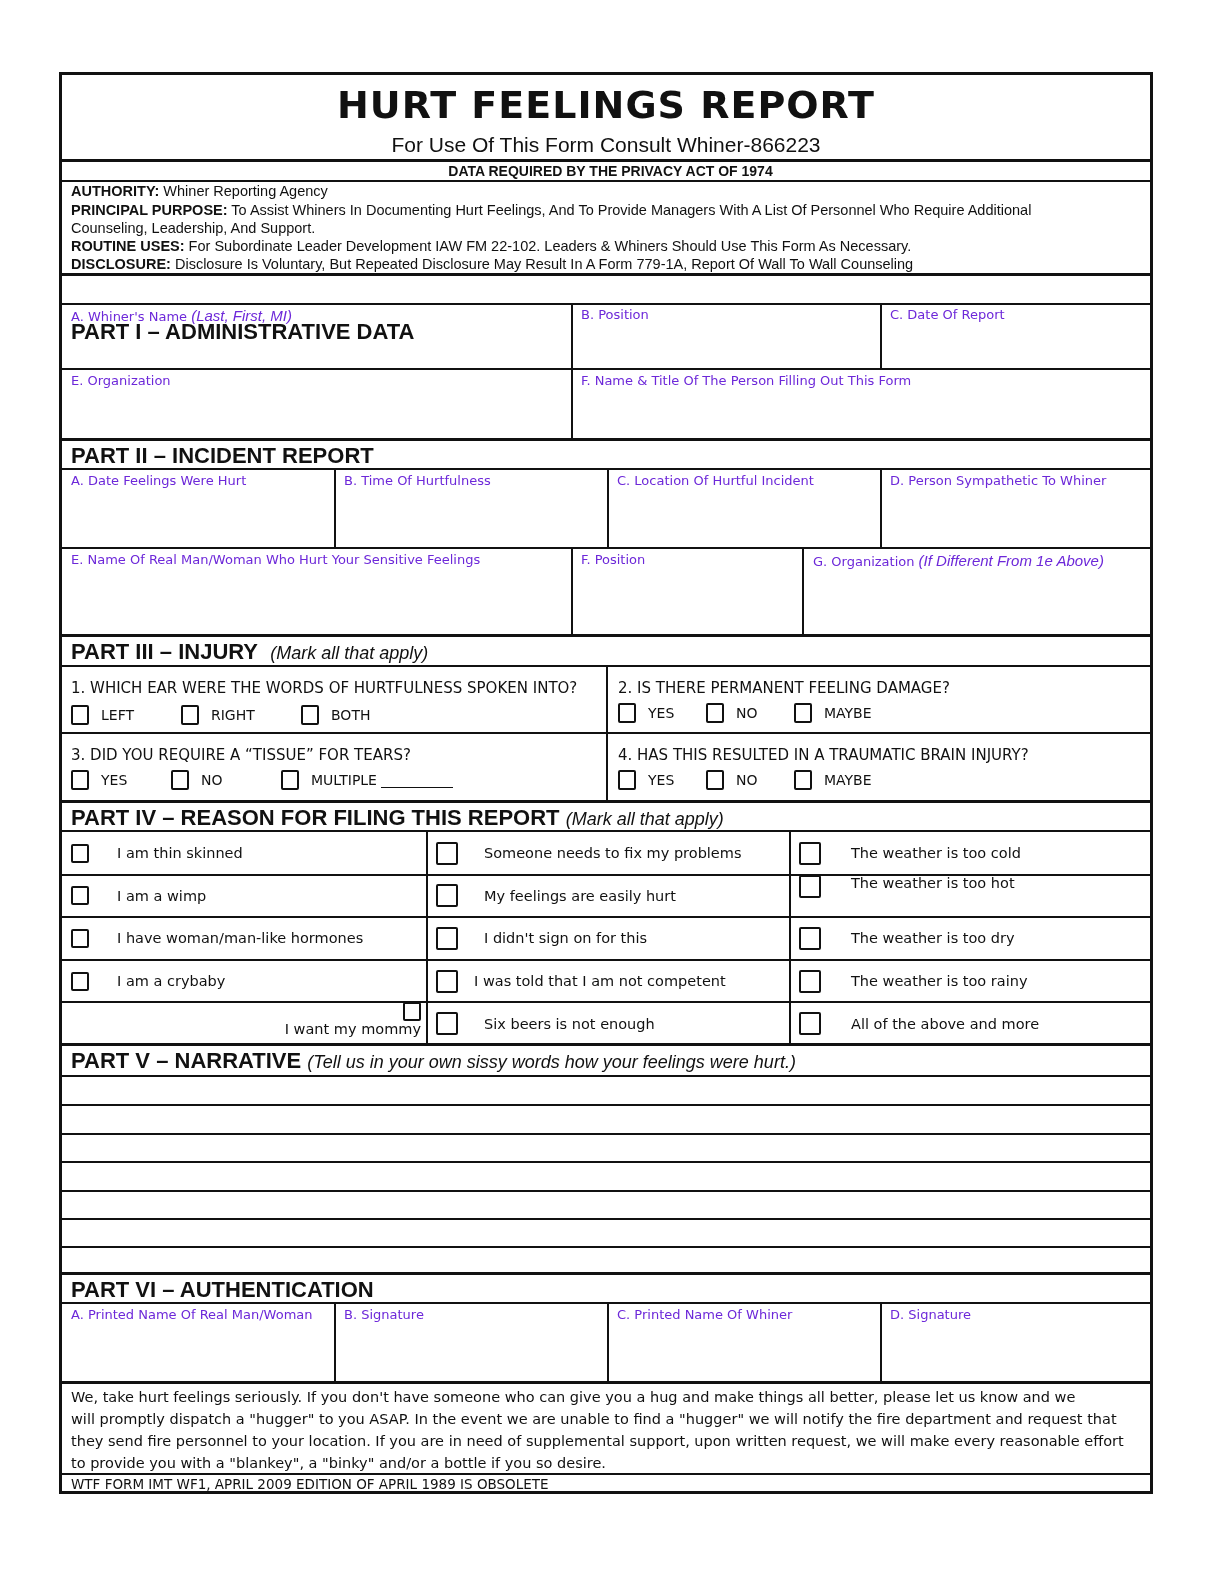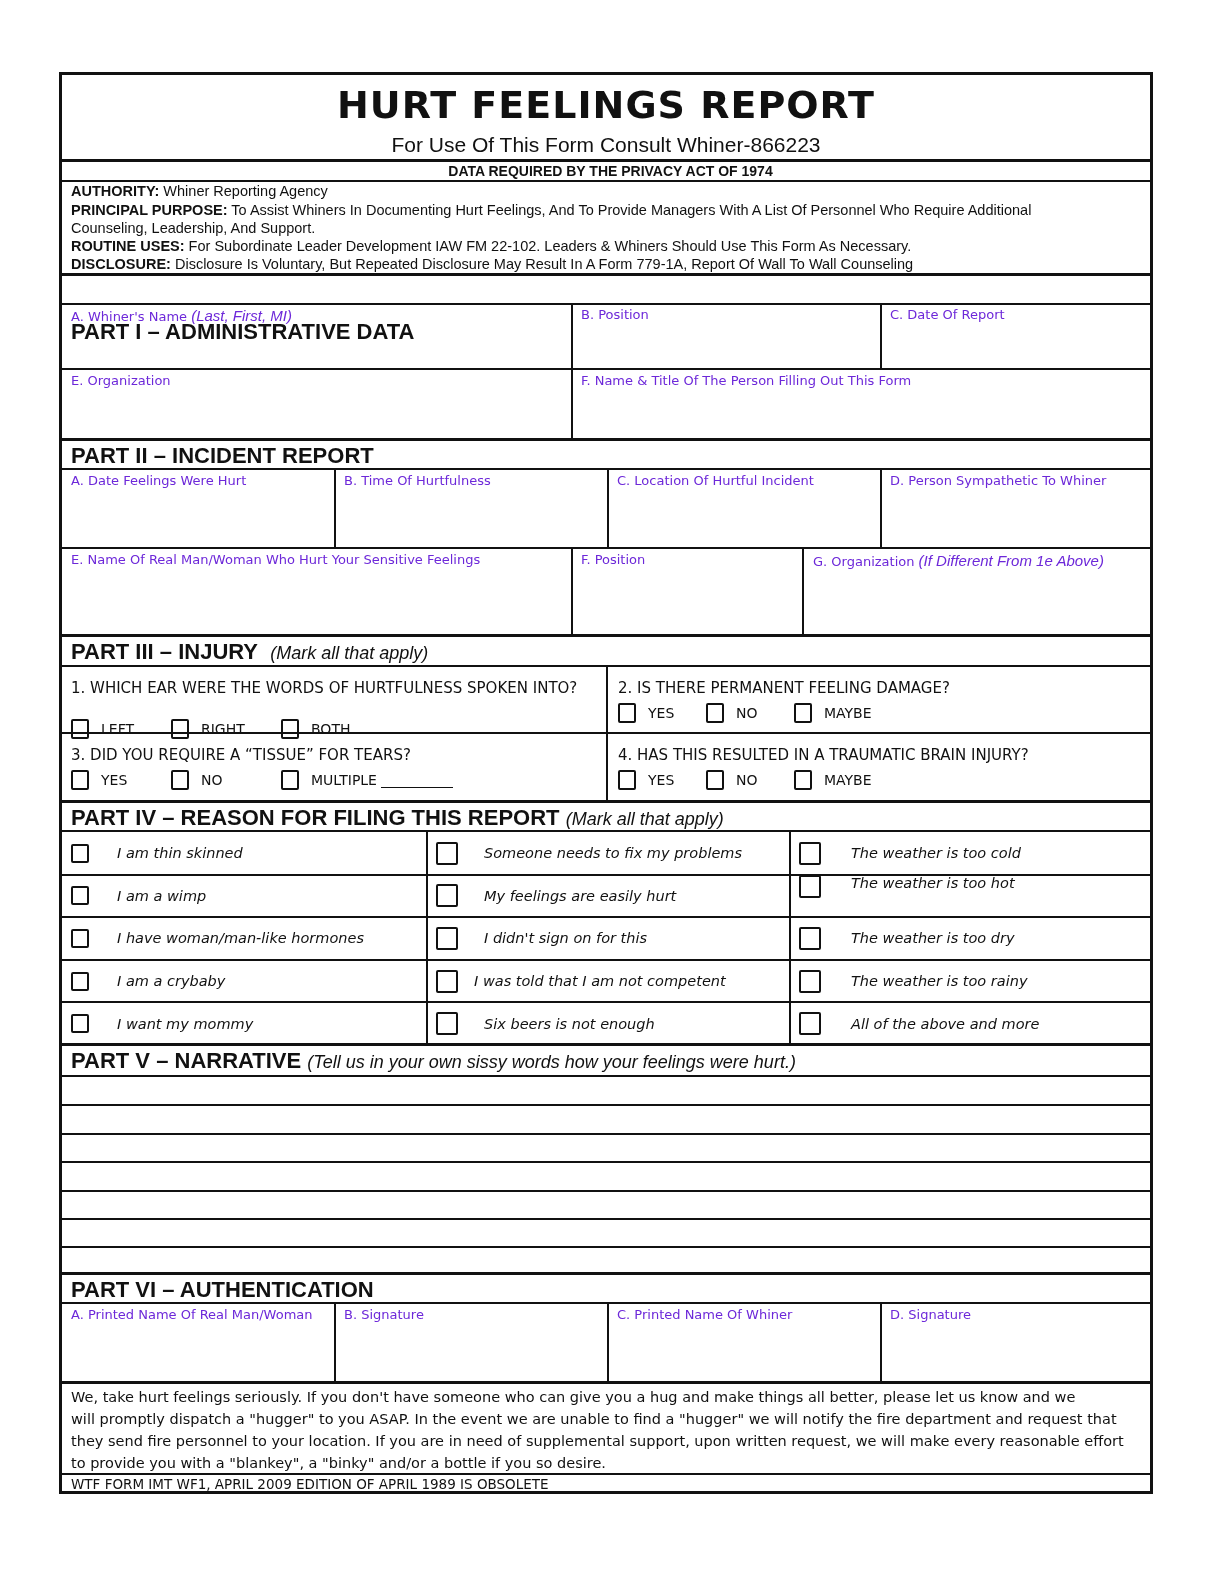--- a/index.html
+++ b/index.html
@@ -16,21 +16,21 @@
   .privacy-hdr { left: 0; right: 0; top: 88px; text-align: center; font-size: 14px; font-weight: bold; padding-left: 9px; }
   .privacy-line { left: 9px; right: 9px; font-size: 14.5px; line-height: 18px; }
   .privacy-line b { font-weight: bold; }
   .part-hdr { left: 9px; font-size: 22px; font-weight: bold; font-family: "Liberation Sans", sans-serif; white-space: nowrap; }
   .part-hdr i { font-weight: normal; font-size: 18px; font-style: italic; }
   .lbl { font-size: 13px; font-family: "DejaVu Sans", sans-serif; color: #6d28d9; white-space: nowrap; }
   .lbl i { font-family: "Liberation Sans", sans-serif; font-size: 15px; }
   .q { font-size: 15px; font-family: "DejaVu Sans", sans-serif; white-space: nowrap; }
   .opt { display: flex; align-items: center; font-size: 14px; font-family: "DejaVu Sans", sans-serif; }
   .box { width: 18px; height: 20px; border: 2px solid #111; border-radius: 2px; box-sizing: border-box; background: #fff; cursor: pointer; }
-  .reason-text { font-size: 14.5px; font-family: "DejaVu Sans", sans-serif; white-space: nowrap; font-style: italic; }
+  .reason-text { font-size: 14.5px; font-family: "DejaVu Sans", sans-serif; white-space: nowrap; }
   .footer-text { left: 9px; right: 20px; font-size: 14.5px; line-height: 22px; font-family: "DejaVu Sans", sans-serif; }
   .blank-line { display: inline-block; width: 72px; border-bottom: 1px solid #111; height: 14px; vertical-align: bottom; margin-left: 4px; }
   .narr-row { position: absolute; left: 0; right: 0; height: 27px; }
 </style>
 </head>
 <body>
 
 <div class="form">
 
   <div class="abs title">HURT FEELINGS REPORT</div>
@@ -108,21 +108,21 @@
   <div class="hline" style="top:559px;height:3px;"></div>
 
   <div class="abs part-hdr" style="top:564px;">
     <span>PART III – INJURY</span>&nbsp;&nbsp;<i>(Mark all that apply)</i>
   </div>
   <div class="hline" style="top:590px;height:2px;"></div>
   <div class="vline" style="left:544px;top:590px;height:136px;"></div>
 
   <div class="abs" style="left:9px;top:604px;">
     <div class="q">1. WHICH EAR WERE THE WORDS OF HURTFULNESS SPOKEN INTO?</div>
-    <div style="display:flex;gap:0;margin-top:22px;">
+    <div style="display:flex;gap:10px;margin-top:8px;">
       <div class="opt" style="width:100px;">
           <span class="box"></span>
           <span style="margin-left:12px;">LEFT</span>
         </div>
       <div class="opt" style="width:110px;">
           <span class="box"></span>
           <span style="margin-left:12px;">RIGHT</span>
         </div>
       <div class="opt">
           <span class="box"></span>
@@ -236,21 +236,21 @@
       </div>
       <div class="abs" style="left: 374px; top: 884.8px; height: 42.6px; width: 350px; display: flex; align-items: center;">
         <span class="box" style="width: 22px; height: 23px;"></span>
         <span class="reason-text" style="margin-left: 16px;">I was told that I am not competent</span>
       </div>
       <div class="abs" style="left: 737px; top: 884.8px; height: 42.6px; width: 350px; display: flex; align-items: center;">
         <span class="box" style="width: 22px; height: 23px;"></span>
         <span class="reason-text" style="margin-left: 30px;">The weather is too rainy</span>
       </div>
       <div class="hline" style="top: 883.8px; height: 2px;"></div>
-      <div class="abs" style="left: 9px; top: 927.4px; height: 42.6px; width: 350px; display: flex; align-items: center;">
+      <div class="abs" style="left: 9px; top: 927.4px; height: 42.6px; width: 350px; display: flex; align-items: flex-end; flex-direction: column;">
         <span class="box" style="width: 18px; height: 19px;"></span>
         <span class="reason-text" style="margin-left: 28px;">I want my mommy</span>
       </div>
       <div class="abs" style="left: 374px; top: 927.4px; height: 42.6px; width: 350px; display: flex; align-items: center;">
         <span class="box" style="width: 22px; height: 23px;"></span>
         <span class="reason-text" style="margin-left: 26px;">Six beers is not enough</span>
       </div>
       <div class="abs" style="left: 737px; top: 927.4px; height: 42.6px; width: 350px; display: flex; align-items: center;">
         <span class="box" style="width: 22px; height: 23px;"></span>
         <span class="reason-text" style="margin-left: 30px;">All of the above and more</span>

